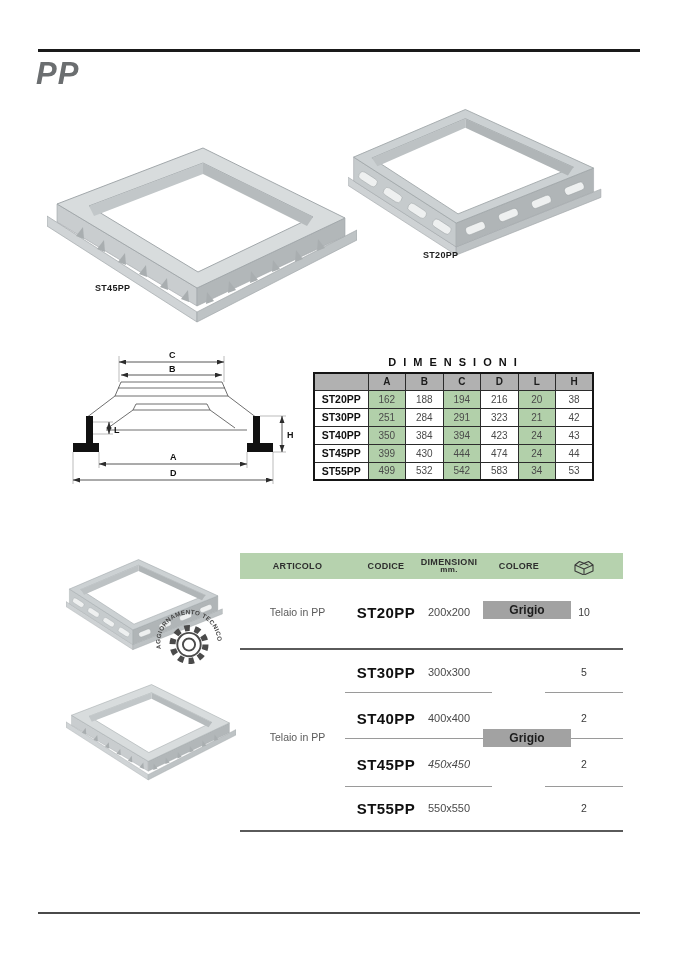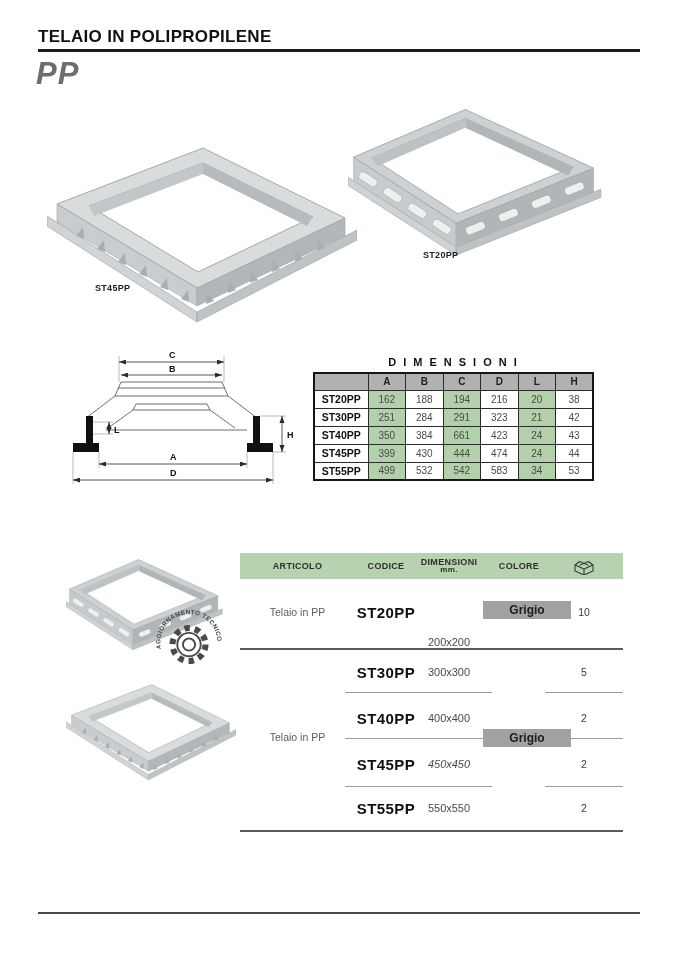--- a/index.html
+++ b/index.html
@@ -105,21 +105,20 @@
       </g>
       <path d="M128,6 L268,70 L118,130 L6,58 Z M128,16 L246,69 L120,120 L26,59 Z" fill="#ccd1d3" fill-rule="evenodd" stroke="#a2a8ab" stroke-width="1"></path>
       <path d="M26,59 L128,16 L128,26 L32,68 Z" fill="#bdc2c4"></path>
       <path d="M128,16 L246,69 L240,78 L128,26 Z" fill="#b0b5b7"></path>
     </symbol>
   </defs>
 </svg>
 
 <div class="page">
 
-  <div class="title">TELAIO IN POLIPROPILENE</div>
   <div class="title-rule"></div>
   <div class="pp">PP</div>
 
   <svg class="photo" style="left:47px; top:140px;" width="310" height="200" viewBox="0 0 310 200">
     <use href="#sym-frame-plain" width="310" height="200"></use>
   </svg>
   <div class="photo-label" style="left:95px; top:283px;">ST45PP</div>
 
   <svg class="photo" style="left:348px; top:104px;" width="275" height="174" viewBox="0 0 300 190">
     <use href="#sym-frame-slotted" width="300" height="190"></use>
@@ -209,21 +208,21 @@
       <td>284</td>
       <td class="g">291</td>
       <td>323</td>
       <td class="g">21</td>
       <td>42</td>
     </tr>
     <tr>
       <td class="nm">ST40PP</td>
       <td class="g">350</td>
       <td>384</td>
-      <td class="g">661</td>
+      <td class="g">394</td>
       <td>423</td>
       <td class="g">24</td>
       <td>43</td>
     </tr>
     <tr>
       <td class="nm">ST45PP</td>
       <td class="g">399</td>
       <td>430</td>
       <td class="g">444</td>
       <td>474</td>
@@ -276,21 +275,21 @@
             <path d="M12,12 L12,17.5"></path>
             <path d="M3,8 L7.5,4.5 L16.5,8.2"></path>
             <path d="M21,8 L16.5,4.5 L7.5,8.2"></path>
           </g>
         </svg>
       </div>
     </div>
 
     <div class="ot-cell ot-articolo" style="left:0; top:49px; width:115px;">Telaio in PP</div>
     <div class="ot-cell ot-code" style="left:115px; top:49px; width:62px;">ST20PP</div>
-    <div class="ot-cell ot-dim" style="left:177px; top:49px; width:64px;margin-top:30px;">200x200</div>
+    <div class="ot-cell ot-dim" style="left:177px; top:49px; width:64px;">200x200</div>
     <div class="ot-cell" style="left:247px; top:47px; width:64px;">
       <span class="badge">Grigio</span>
     </div>
     <div class="ot-cell ot-qty" style="left:314px; top:49px; width:60px;">10</div>
 
     <div class="ln-full" style="top:95px;"></div>
 
     <div class="ot-cell ot-articolo" style="left:0; top:174px; width:115px;">Telaio in PP</div>
 
     <div class="ot-cell ot-code" style="left:115px; top:109px; width:62px;">ST30PP</div>

